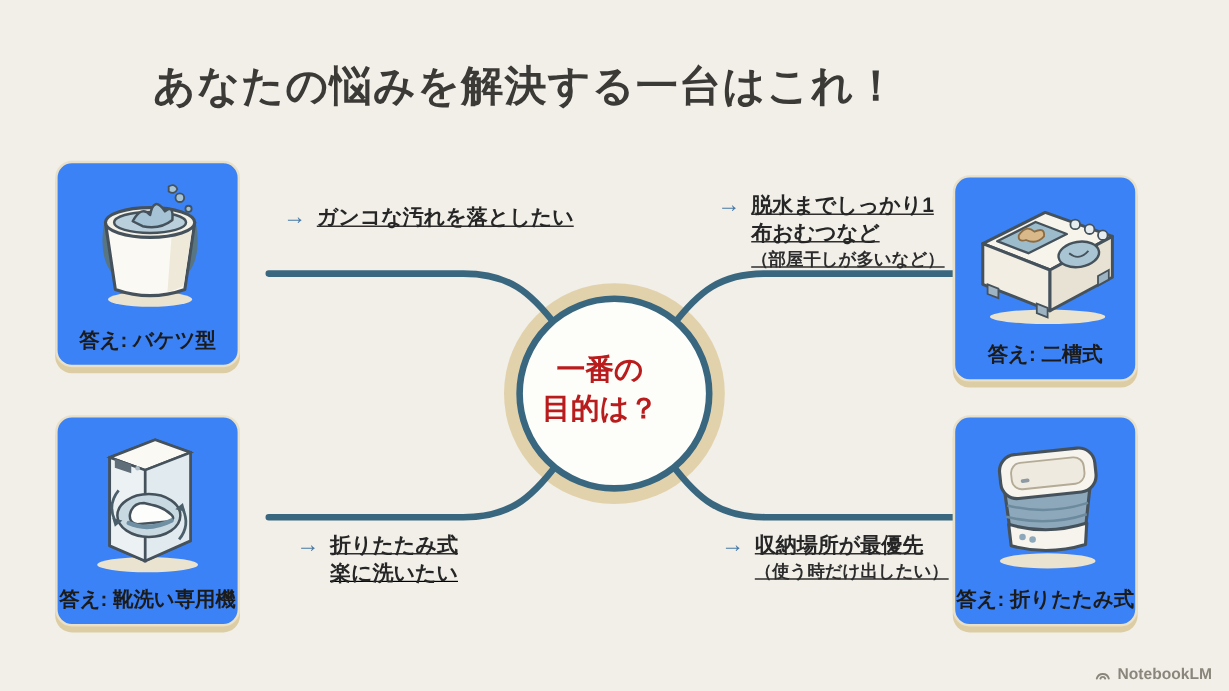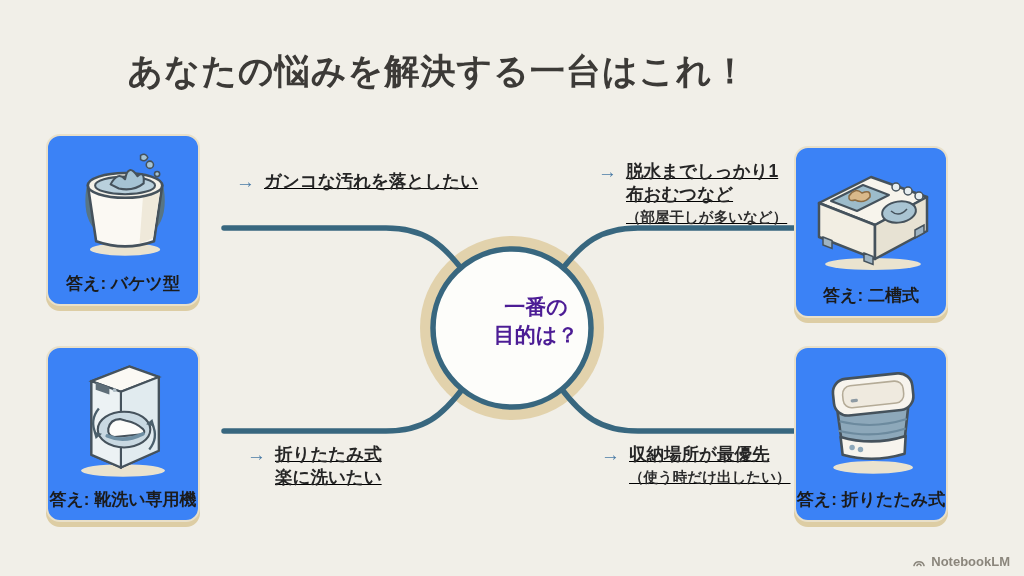--- a/index.html
+++ b/index.html
@@ -10,22 +10,22 @@
     position:relative;overflow:hidden;
   }
   .stage{position:absolute;inset:0;width:1024px;height:576px;}
   .connectors{position:absolute;left:0;top:0;}
   .title{
     position:absolute;left:0;top:48px;width:876px;
     text-align:center;font-size:35px;font-weight:900;color:#3c3a37;
     letter-spacing:1px;margin:0;
   }
   .center-label{
-    position:absolute;left:436px;top:293px;width:200px;
-    text-align:center;font-size:21px;font-weight:800;color:#4c1d95;
+    position:absolute;left:400px;top:293px;width:200px;
+    text-align:center;font-size:24px;font-weight:800;color:#b91c1c;
     line-height:1.35;
   }
   .card{
     position:absolute;width:154px;height:172px;
     background:#3b82f6;border:2px solid #e9e0c9;border-radius:14px;
     box-shadow:0 5px 0 #ddcda4;
     box-sizing:border-box;
     display:flex;flex-direction:column;align-items:center;justify-content:flex-end;
   }
   .card.tall{height:176px;}

